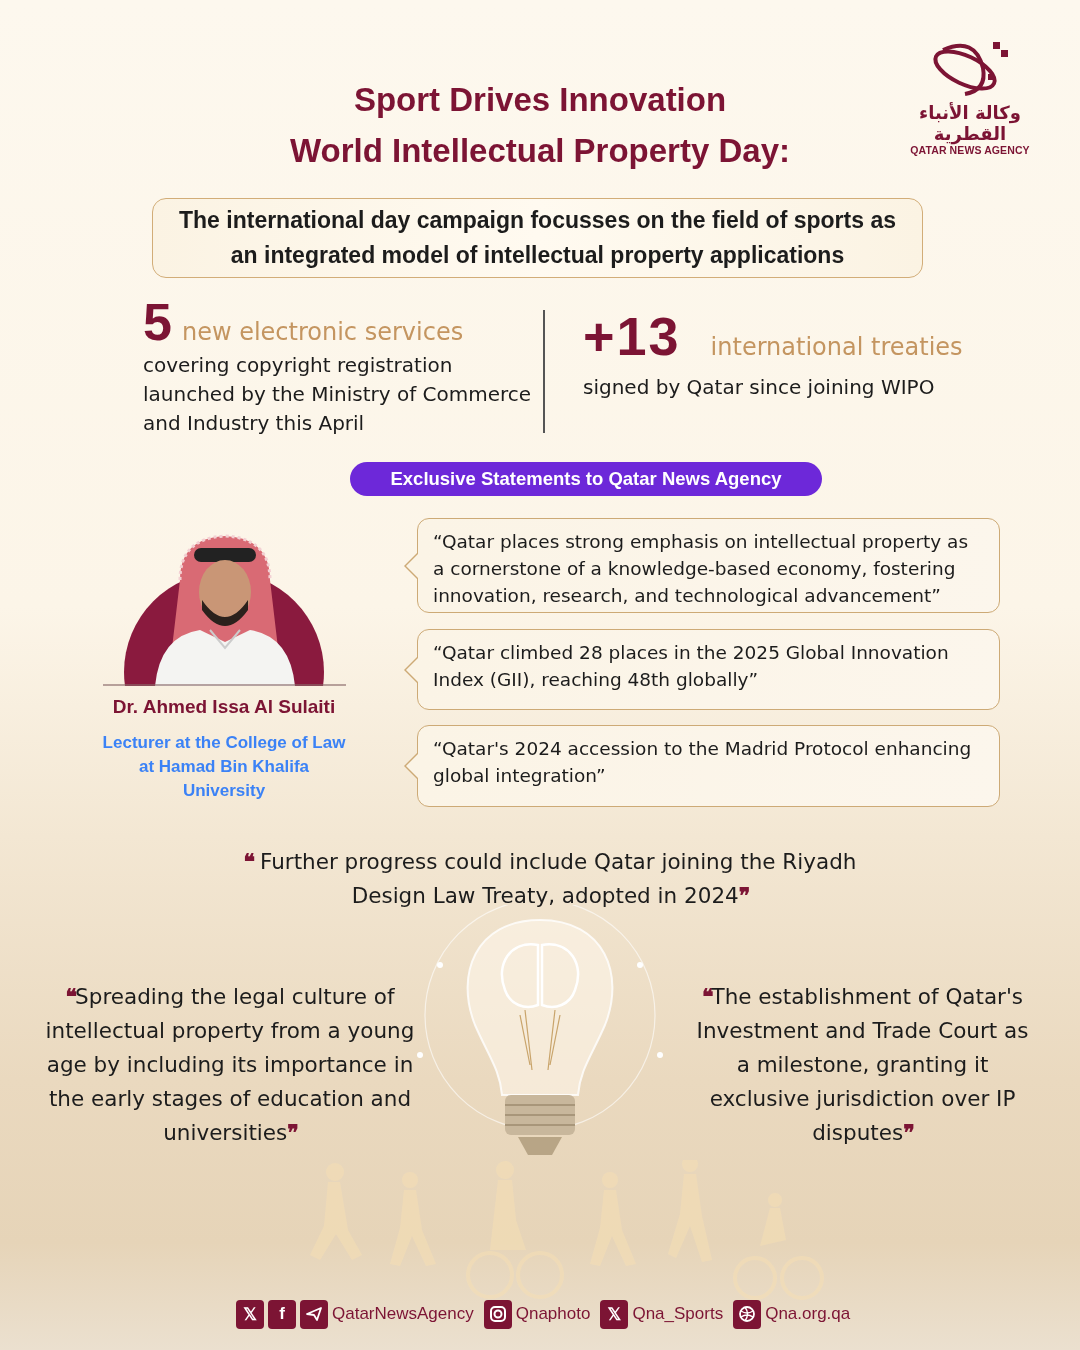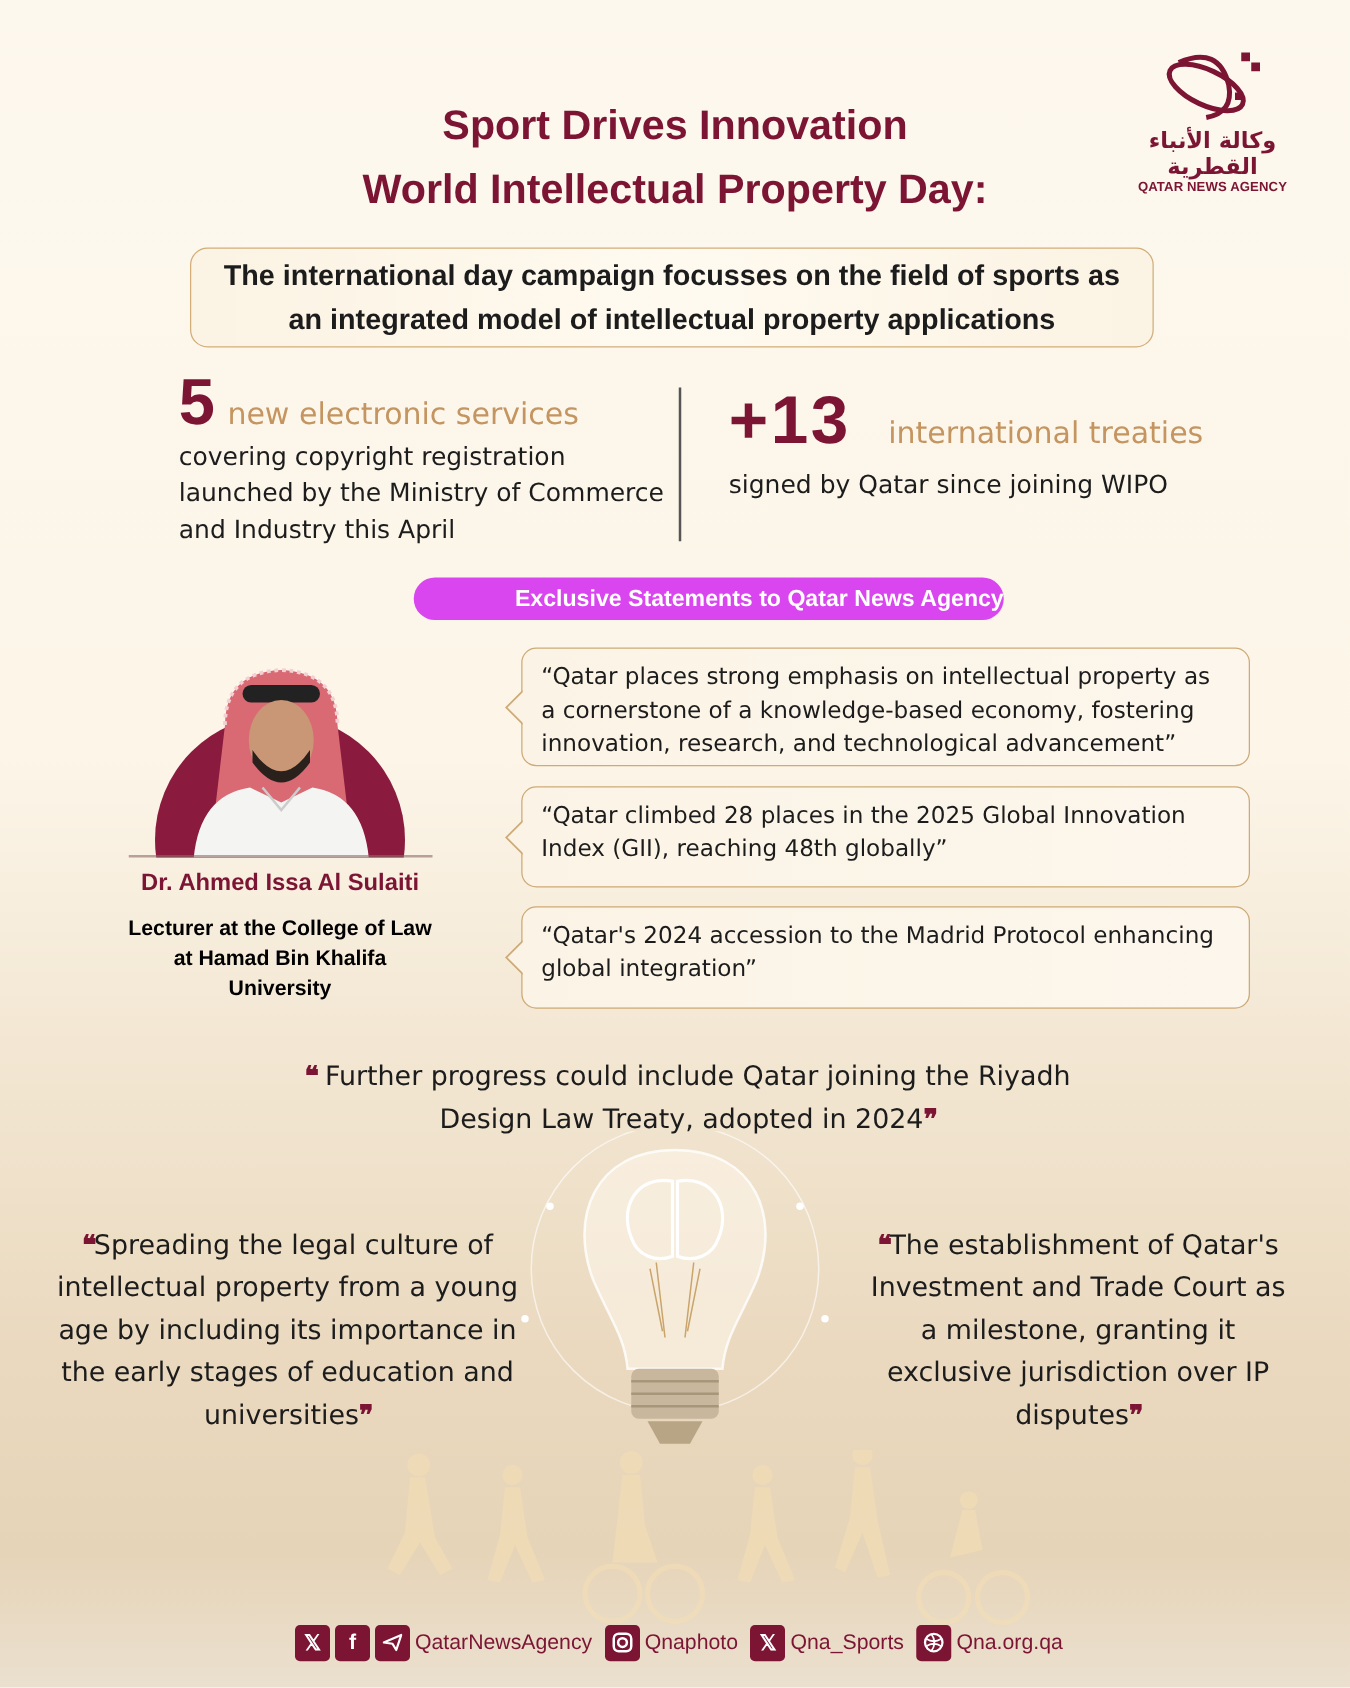--- a/index.html
+++ b/index.html
@@ -33,31 +33,31 @@
   
   .stat-left { left: 143px; top: 293px; width: 400px; }
   .stat-num { color: #7c1434; font-family: "Liberation Sans", sans-serif; font-weight: bold; }
   .stat-label { color: #c49560; font-size: 24px; }
   .stat-desc { font-size: 20px; line-height: 29px; color: #1c1c1c; }
   .divider { left: 543px; top: 310px; width: 1.5px; height: 123px; background: #555; }
   .stat-right { left: 583px; top: 305px; width: 420px; }
 
   
   .pill {
-    left: 331px; top: 462px; width: 472px; height: 34px; border-radius: 17px;
-    background: #d946ef; color: #fff; text-align: right;
+    left: 350px; top: 462px; width: 472px; height: 34px; border-radius: 17px;
+    background: #6d28d9; color: #fff; text-align: center;
     font-family: "Liberation Sans", sans-serif; font-weight: bold; font-size: 18.5px; line-height: 34px;
   }
 
   
   .person { left: 110px; top: 530px; width: 230px; height: 160px; }
   .person-arc { position: absolute; left: 14px; top: 42px; width: 200px; height: 200px; border-radius: 50%; background: #8a1a3e; clip-path: inset(0 0 86px 0); }
   .person-line { left: 103px; top: 684px; width: 243px; height: 2px; background: #8a6a6a; opacity: 0.6; }
   .person-name { left: 90px; top: 696px; width: 268px; text-align: center; color: #7c1434; font-family: "Liberation Sans", sans-serif; font-weight: bold; font-size: 19px; }
-  .person-role { left: 100px; top: 731px; width: 248px; text-align: center; color: #000000; font-family: "Liberation Sans", sans-serif; font-weight: bold; font-size: 17px; line-height: 24px; }
+  .person-role { left: 100px; top: 731px; width: 248px; text-align: center; color: #3b82f6; font-family: "Liberation Sans", sans-serif; font-weight: bold; font-size: 17px; line-height: 24px; }
 
   
   .bubble {
     position: absolute; left: 417px; width: 583px;
     border: 1.5px solid #cdaa76; border-radius: 12px;
     background: linear-gradient(90deg, #fbf4e6, #fcf6ec);
     font-size: 18.5px; line-height: 27px; color: #1c1c1c;
     padding: 9px 20px 9px 15px;
   }
   .bubble::before {

